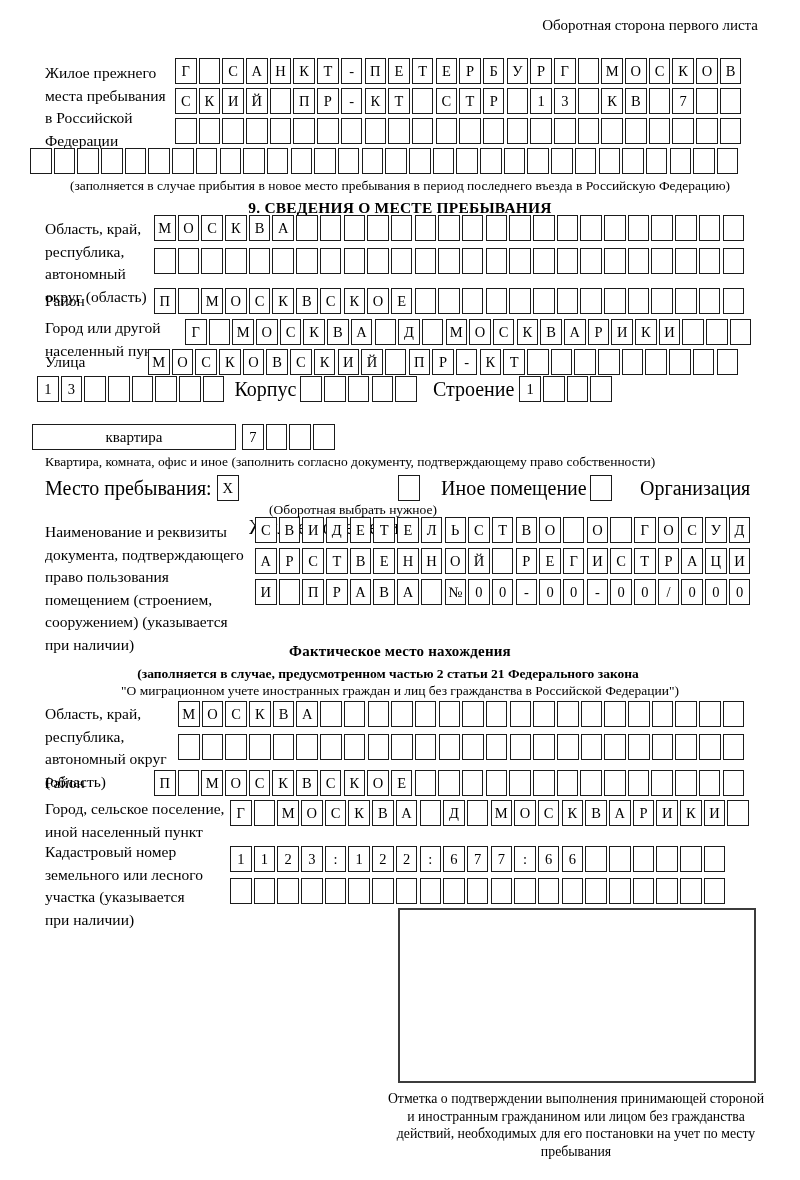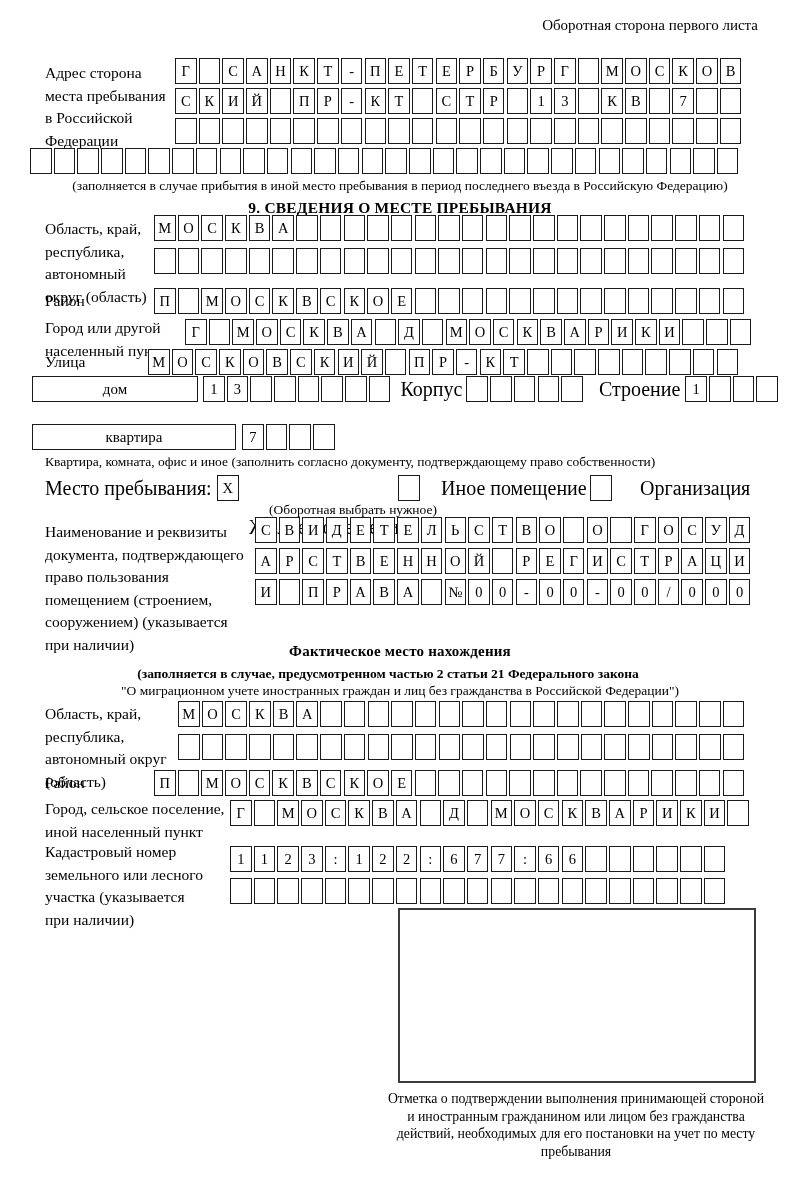--- a/index.html
+++ b/index.html
@@ -34,21 +34,21 @@
   .inline-label { font-size:20px; line-height:26px; }
   .stampbox { border:2px solid #3c3c3c; background:#fff; }
 </style>
 </head>
 <body>
 
 <div class="page">
 
   <div class="abs" style="top:17px; right:42px; font-size:15px;">Оборотная сторона первого листа</div>
 
-  <div class="abs label" style="left:45px; top:62px; width:130px;">Адрес сторона
+  <div class="abs label" style="left:45px; top:62px; width:130px;">Жилое прежнего
 места пребывания
 в Российской
 Федерации</div>
   <div class="abs rows-30" style="left:175px; top:58px;">
     <div class="cellrow">
         <div class="cell">Г</div>
         <div class="cell"></div>
         <div class="cell">С</div>
         <div class="cell">А</div>
         <div class="cell">Н</div>
@@ -150,21 +150,21 @@
       <div class="cell"></div>
       <div class="cell"></div>
       <div class="cell"></div>
       <div class="cell"></div>
       <div class="cell"></div>
       <div class="cell"></div>
       <div class="cell"></div>
       <div class="cell"></div>
       <div class="cell"></div>
     </div>
-  <div class="abs cap" style="left:0; top:178px; width:800px;">(заполняется в случае прибытия в иной место пребывания в период последнего въезда в Российскую Федерацию)</div>
+  <div class="abs cap" style="left:0; top:178px; width:800px;">(заполняется в случае прибытия в новое место пребывания в период последнего въезда в Российскую Федерацию)</div>
 
   <div class="abs title" style="left:0; top:199px; width:800px;">9. СВЕДЕНИЯ О МЕСТЕ ПРЕБЫВАНИЯ</div>
 
   <div class="abs label" style="left:45px; top:218px; width:120px;">Область, край,
 республика,
 автономный
 округ (область)</div>
   <div class="abs rows-33" style="left:154px; top:215px;">
     <div class="cellrow">
         <div class="cell">М</div>
@@ -303,21 +303,20 @@
       <div class="cell"></div>
       <div class="cell"></div>
       <div class="cell"></div>
       <div class="cell"></div>
       <div class="cell"></div>
       <div class="cell"></div>
       <div class="cell"></div>
     </div>
 
   <div class="abs domrow" style="left:32px; top:376px;">
-    <div class="bigbox" style="width:166px;">дом</div>
     <div class="cellrow" style="margin-left:5px;">
         <div class="cell">1</div>
         <div class="cell">3</div>
         <div class="cell"></div>
         <div class="cell"></div>
         <div class="cell"></div>
         <div class="cell"></div>
         <div class="cell"></div>
         <div class="cell"></div>
       </div>

